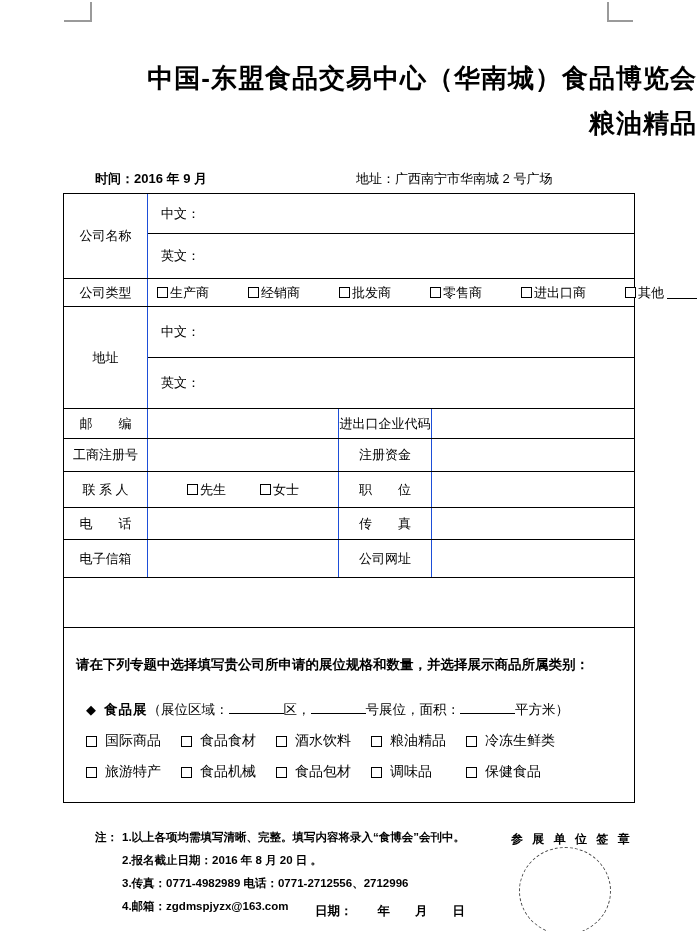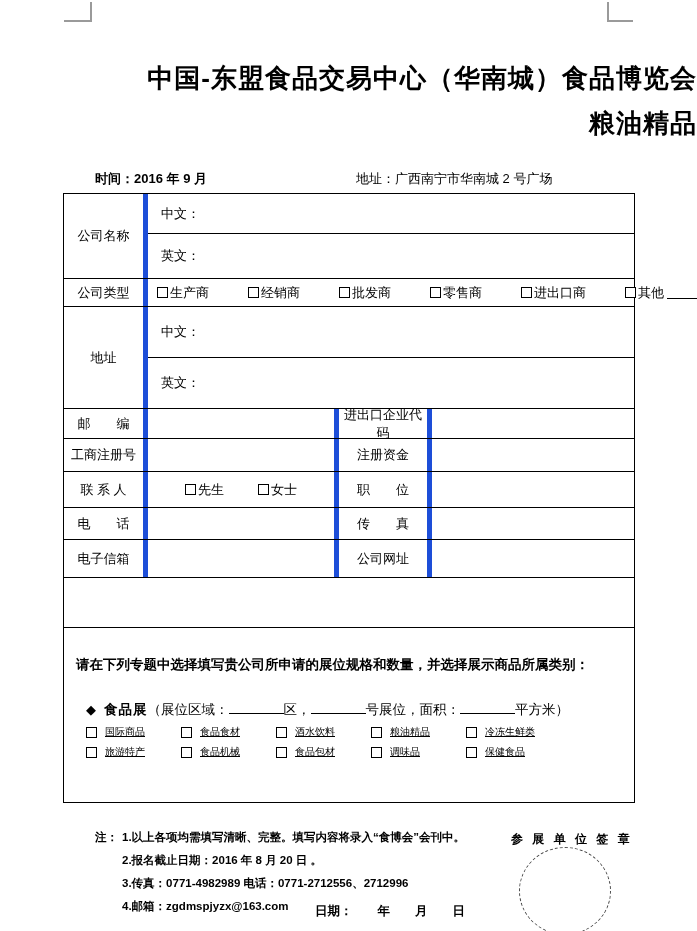--- a/index.html
+++ b/index.html
@@ -25,21 +25,21 @@
 
   
   .meta-time { position:absolute; top:170px; left:95px; font-size:13px; font-weight:bold; }
   .meta-address { position:absolute; top:170px; left:356px; font-size:13px; font-weight:normal; }
 
   
   .tbl { position:absolute; left:63px; top:193px; width:572px;
          border:1px solid #000; font-size:13px; }
   .trow { display:flex; border-bottom:1px solid #000; }
   .trow:last-child { border-bottom:none; }
-  .cell { border-right:5px solid #1d4ed8; display:flex; align-items:center; }
+  .cell { border-right:1px solid #1d4ed8; display:flex; align-items:center; }
   .cell:last-child { border-right:none; }
   .lab { justify-content:center; text-align:center; }
   .w1 { width:84px; flex:0 0 84px; }
   .w2 { width:191px; flex:0 0 191px; }
   .w3 { width:93px; flex:0 0 93px; }
   .w4 { flex:1; }
   .wwide { width:243px; flex:0 0 243px; }
   .subcol { flex:1; display:flex; flex-direction:column; }
   .subcell { display:flex; align-items:center; padding-left:13px;
              border-bottom:1px solid #000; }
@@ -53,21 +53,21 @@
   .blank-other { width:47px; margin-left:1px; }
   .contact-cell { justify-content:center; gap:34px; }
 
   
   .bigcell { display:block; padding:0; }
   .instruction { margin:27px 12px 0 12px; font-weight:bold; font-size:13.5px; line-height:20px; }
   .expo-line { margin:26px 0 0 22px; font-size:13.5px; }
   .diamond { font-size:13px; margin-right:8px; }
   .expo-name { font-weight:bold; letter-spacing:1px; }
   .blank-expo { width:55px; }
-  .cat-row { display:flex; margin:6px 0 0 22px; font-size:10px;text-decoration:underline; }
+  .cat-row { display:flex; margin:13px 0 0 22px; font-size:14px; }
   .cat-item { display:inline-flex; align-items:center; gap:8px; white-space:nowrap;
               width:95px; }
   .cat-item:last-child { width:auto; }
 
   
   .notes { position:absolute; left:95px; top:831px; width:420px;
            font-size:11.5px; font-weight:bold; line-height:13px; }
   .note-row { display:flex; margin-bottom:10px; }
   .note-label { flex:0 0 27px; }
   .note-text { flex:1; }

